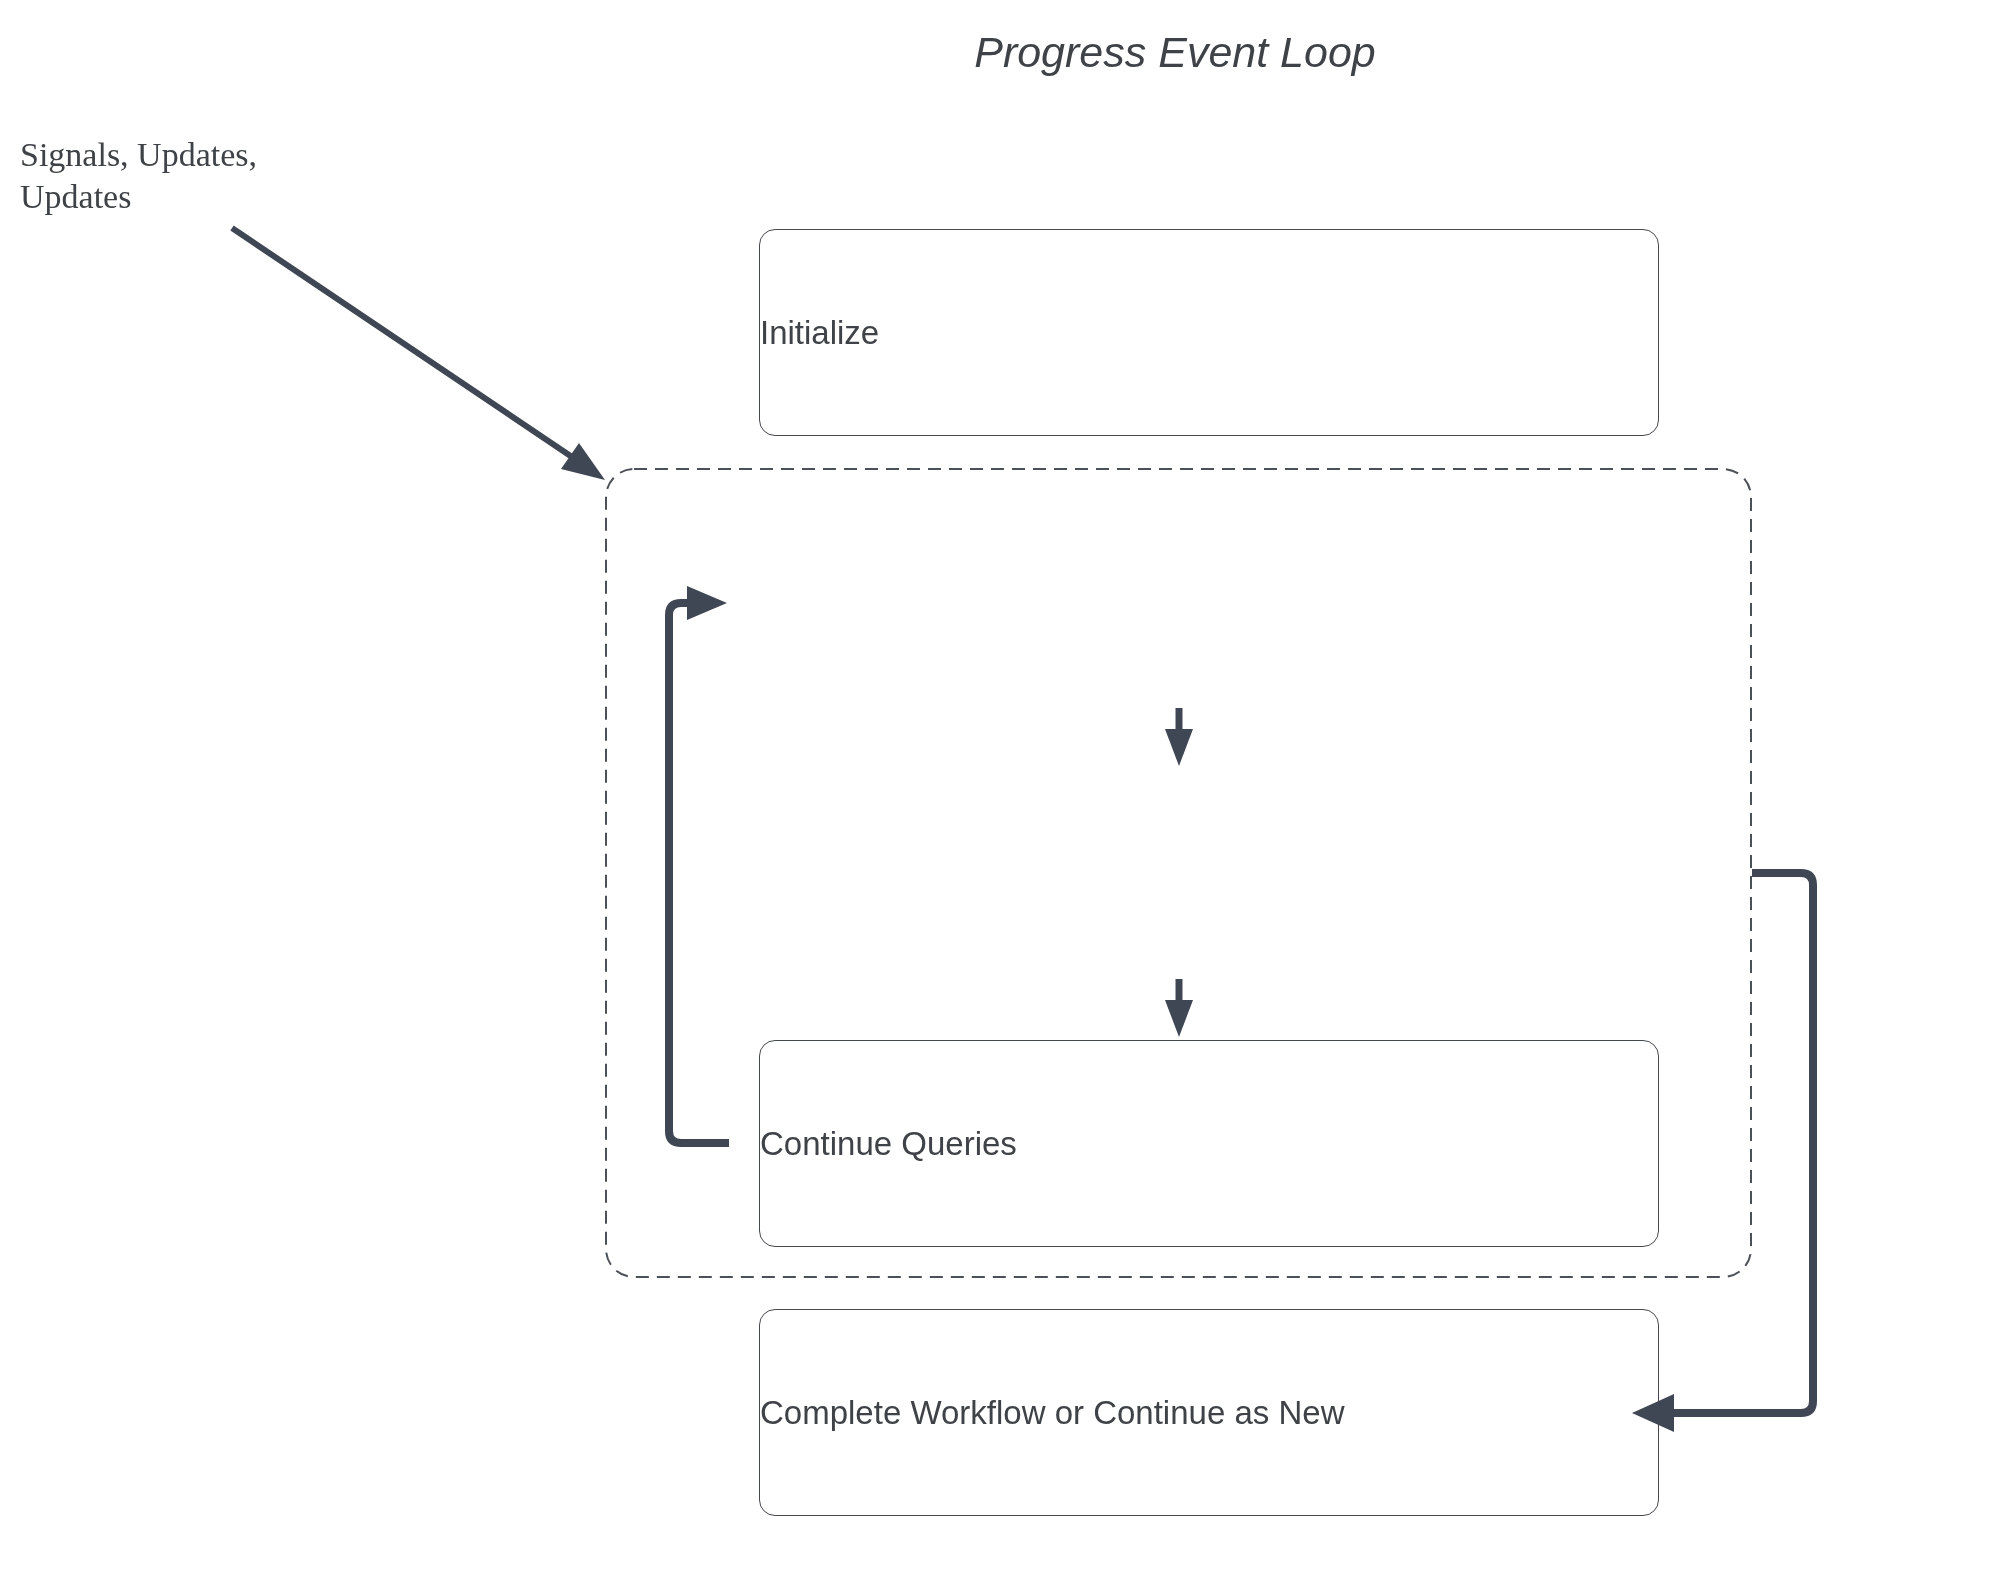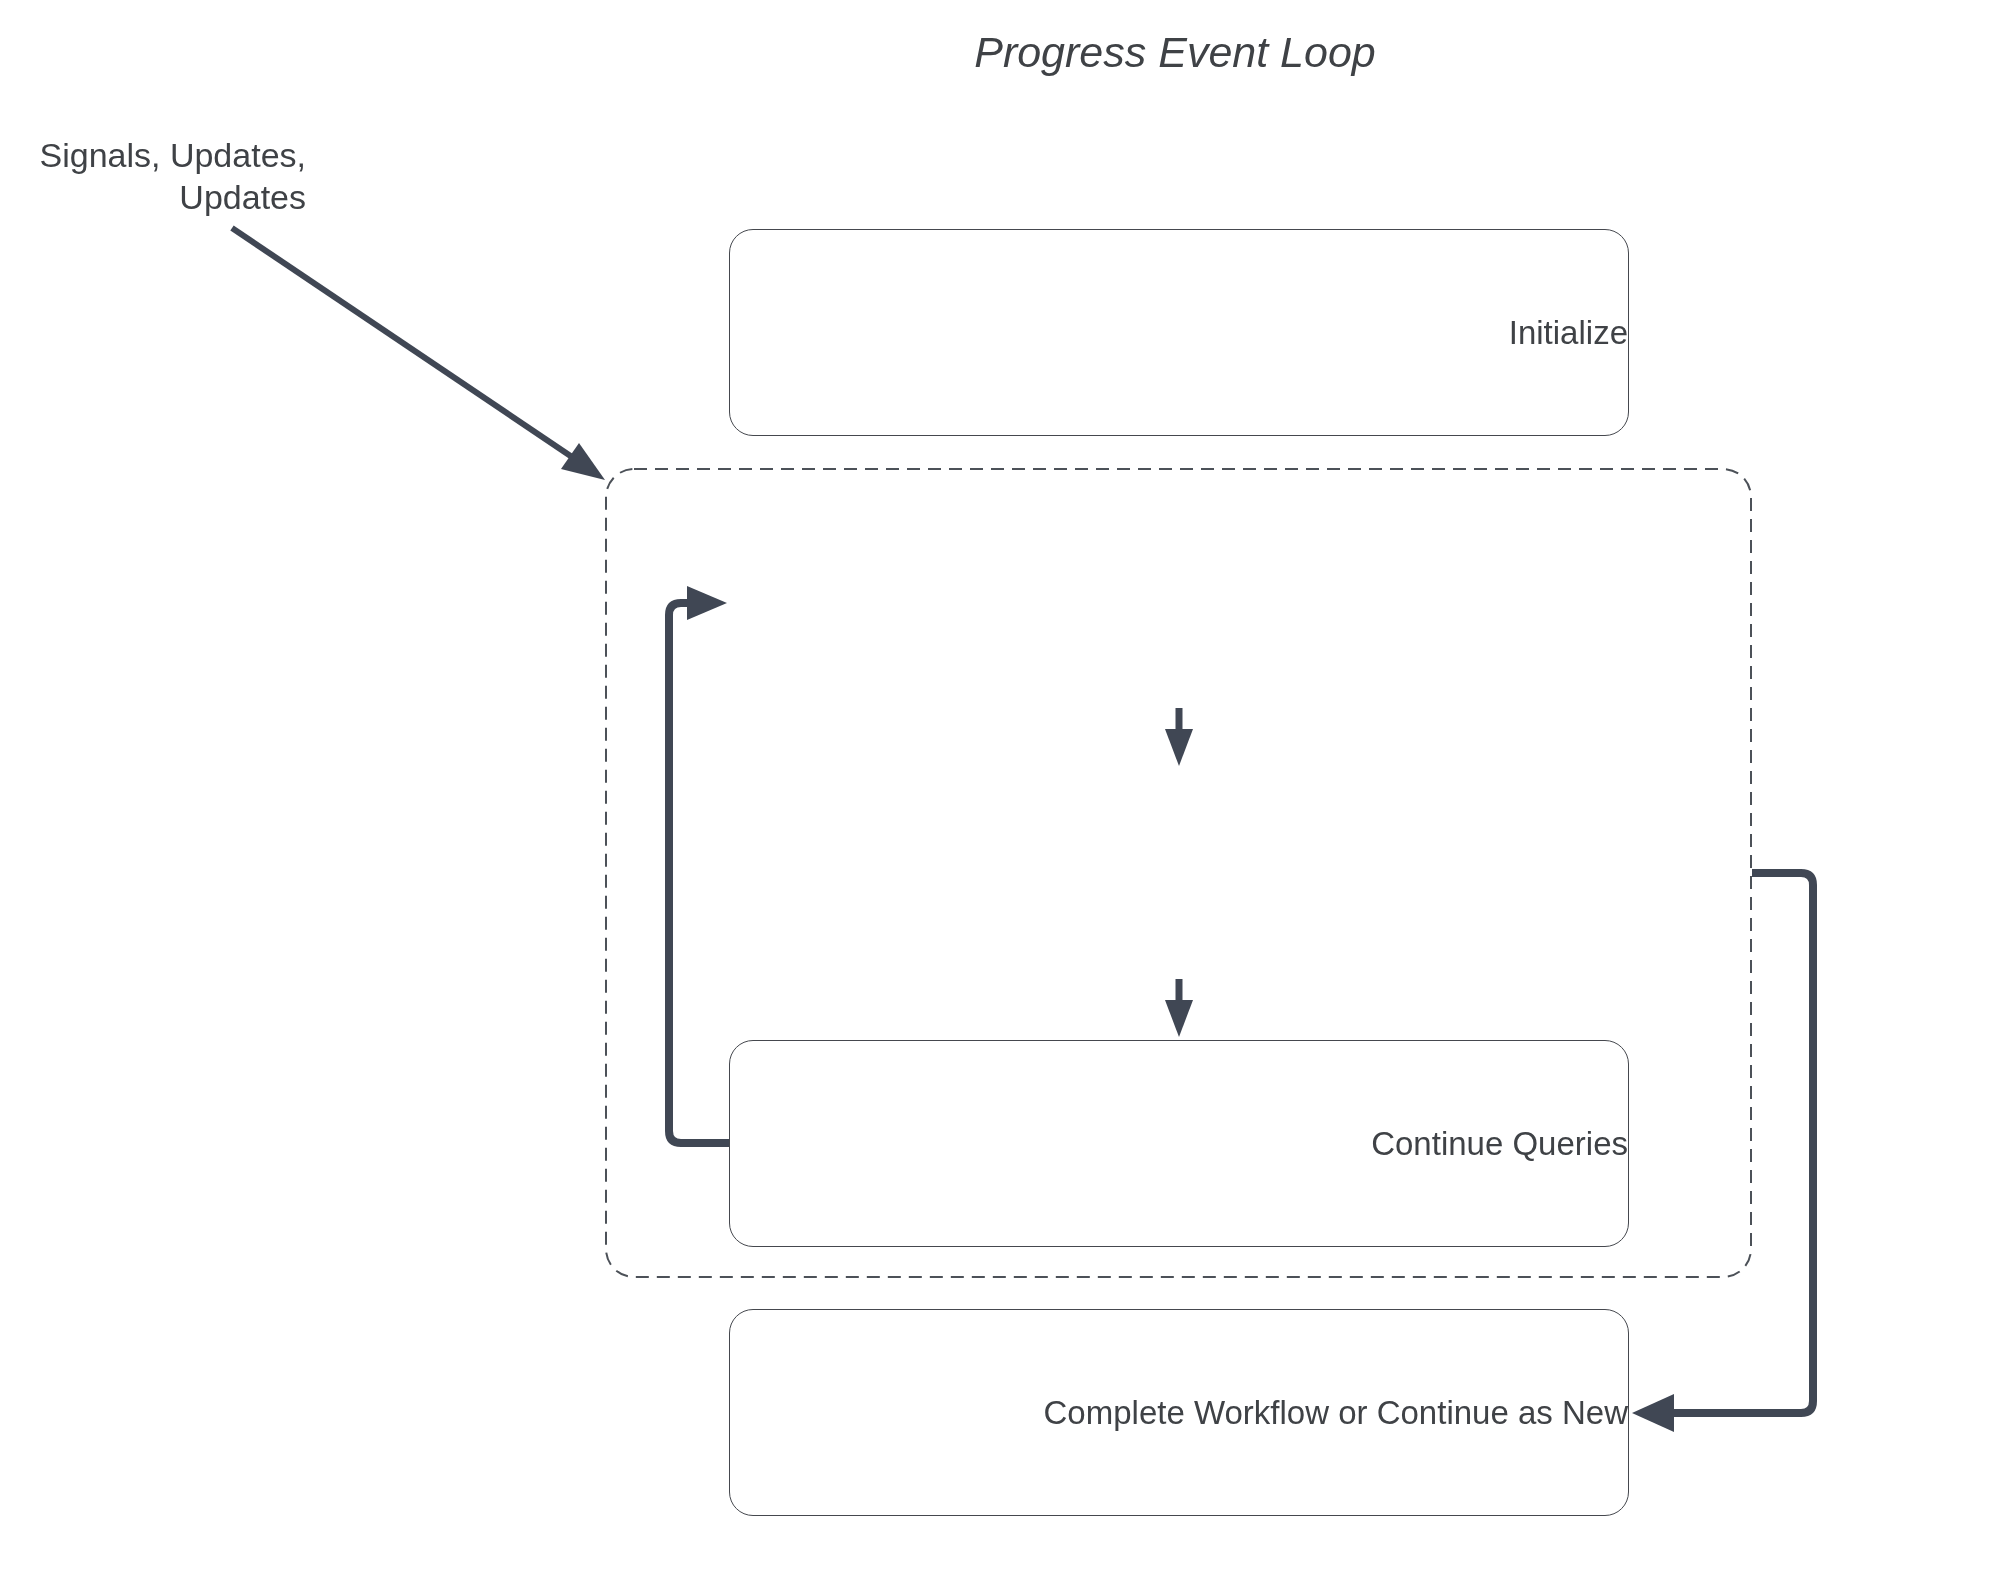--- a/index.html
+++ b/index.html
@@ -20,31 +20,32 @@
   }
   .title{
     position:absolute;left:875px;top:28px;width:600px;
     text-align:center;
     font-style:italic;font-size:43px;
     color:var(--color-text);
     white-space:nowrap;
   }
   .annotation{
     position:absolute;left:20px;top:134px;width:286px;
-    text-align:right;
+    text-align:left;
     font-size:34px;line-height:42px;
     color:var(--color-text);
+    font-family:Liberation Serif, serif;
   }
   .annotation span{display:block;}
   .node{
-    position:absolute;left:729px;width:900px;height:207px;
+    position:absolute;left:759px;width:900px;height:207px;
     border:1.5px solid var(--color-box-border);
-    border-radius:24px;
+    border-radius:16px;
     background:#ffffff;
-    display:flex;align-items:center;justify-content:flex-end;
+    display:flex;align-items:center;justify-content:flex-start;
     font-size:33px;color:var(--color-text);
     text-align:center;
   }
   .node-initialize{top:229px;}
   .node-progress-signals{top:499px;}
   .node-progress-workflow{top:770px;}
   .node-execute-queries{top:1040px;}
   .node-complete{top:1309px;}
   .overlay{
     position:absolute;left:0;top:0;width:2006px;height:1576px;

